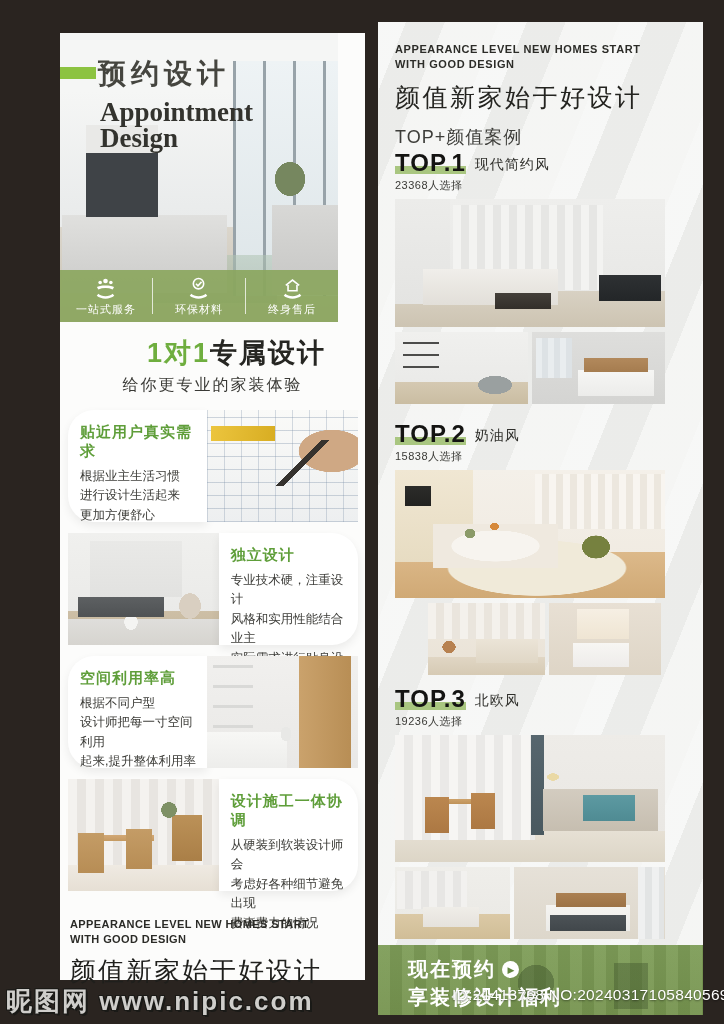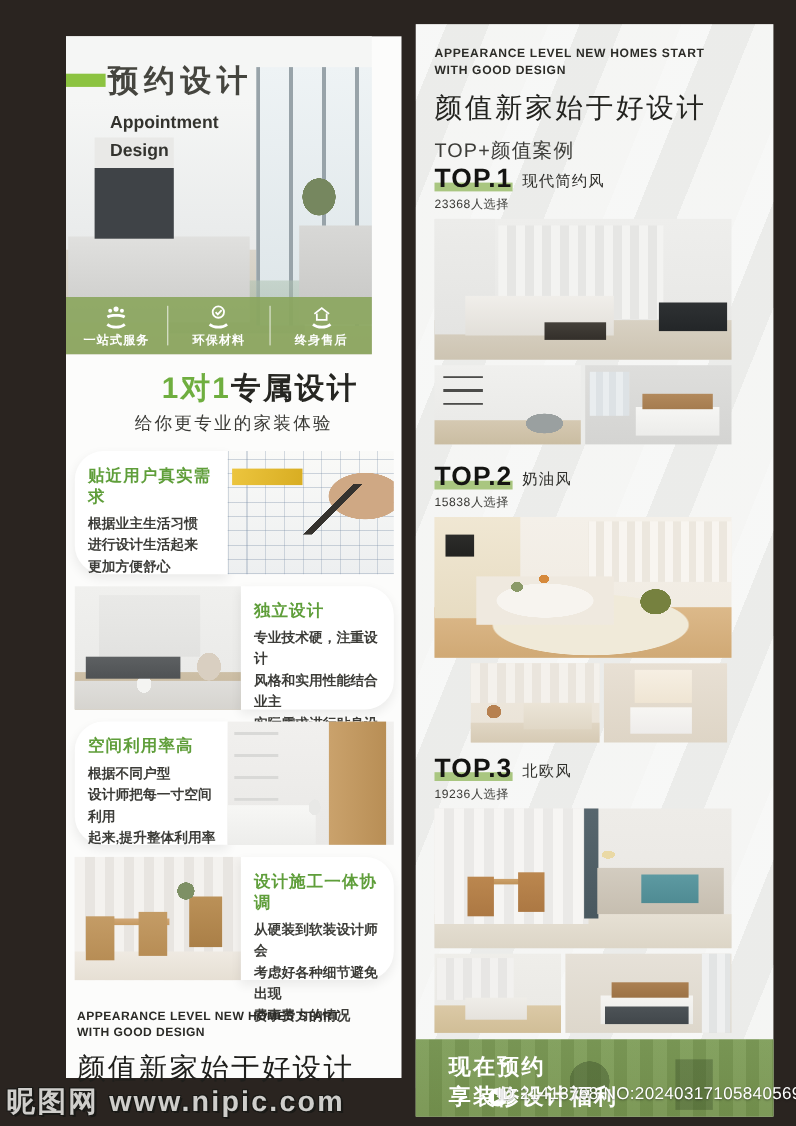--- a/index.html
+++ b/index.html
@@ -24,43 +24,43 @@
       linear-gradient(180deg,#eef3f5,#dde5e8),
       linear-gradient(180deg,#dbd6cc,#c8c1b2),
       linear-gradient(180deg,#f5f6f5 0 20%,#eaecec 60%,#e2e3e1 100%);
     background-size:50px 56px,72px 92px,95px 90px,165px 78px,125px 48px,130px 235px,130px 235px,100% 95px,100% 100%;
     background-position:205px 118px,26px 92px,212px 172px,2px 182px,92px 222px,173px 28px,173px 28px,0 194px,0 0;
   }
   .hero-titles{position:absolute;left:0;top:22px;width:240px;}
   .dash{position:absolute;left:0;top:34px;width:36px;height:12px;background:#8cc341;}
   .t-cn{margin:0 0 0 38px;font-size:28px;font-weight:bold;letter-spacing:5px;color:#45453f;
         font-family:"DejaVu Serif","Liberation Serif",serif;}
-  .t-en{margin:6px 0 0 40px;font-size:16px;line-height:26px;font-weight:bold;color:#33332e;
-        font-family:Liberation Sans, sans-serif;}
+  .t-en{margin:6px 0 0 40px;font-size:27px;line-height:26px;font-weight:bold;color:#33332e;
+        font-family:Liberation Serif, serif;}
 
   .band{position:absolute;left:0;bottom:0;width:100%;height:52px;background:rgba(138,165,92,.9);
         display:flex;align-items:center;justify-content:space-around;}
   .bcol{display:flex;flex-direction:column;align-items:center;gap:1px;width:33%;}
   .bcol svg{width:25px;height:25px;display:block;}
-  .blabel{font-size:11px;font-weight:bold;color:#fff;letter-spacing:1px;}
+  .blabel{font-size:11px;font-weight:normal;color:#fff;letter-spacing:1px;}
   .bsep{width:1px;height:36px;background:rgba(255,255,255,.75);}
 
   .headline{position:absolute;left:0;top:302px;width:100%;text-align:center;}
   .headline .big{font-size:27px;font-weight:900;letter-spacing:2px;color:#262622;padding-left:48px;}
   .headline .big .hl{color:#6fae3f;}
   .headline .sub{margin-top:4px;font-size:16px;letter-spacing:2px;color:#3a3a36;}
 
   .features{position:absolute;left:8px;top:377px;width:290px;}
   .fb{display:flex;height:112px;margin-bottom:11px;}
   .fb-card{width:48%;background:#fff;box-shadow:0 4px 10px rgba(0,0,0,.07);padding:13px 10px 0 12px;box-sizing:border-box;}
   .round-l{border-radius:26px 0 0 26px;}
   .round-r{border-radius:0 26px 26px 0;}
   .fb-photo{width:52%;}
   .fb-title{font-size:15px;font-weight:bold;color:#5f9e3a;letter-spacing:1px;margin-bottom:6px;}
-  .fb-body{font-size:12.5px;line-height:1.55;color:#3c3c38;white-space:pre-line;font-weight:bold;}
+  .fb-body{font-size:12.5px;line-height:1.55;color:#3c3c38;white-space:pre-line;}
 
   .ph-f1{background-image:
     linear-gradient(135deg,rgba(0,0,0,0) 0 45%,#35322e 45% 52%,rgba(0,0,0,0) 52%),
     radial-gradient(closest-side,#cfa884 0 60%,rgba(0,0,0,0) 61%),
     linear-gradient(100deg,#ecc53e,#d8ad22),
     repeating-linear-gradient(0deg,rgba(120,140,165,.35) 0 1px,rgba(0,0,0,0) 1px 13px),
     repeating-linear-gradient(90deg,rgba(120,140,165,.3) 0 1px,rgba(0,0,0,0) 1px 17px),
     linear-gradient(180deg,#fafaf8,#edeff0);
     background-size:70px 46px,110px 70px,64px 15px,100% 100%,100% 100%,100% 100%;
     background-position:62px 30px,70px 6px,4px 16px,0 0,0 0,0 0;}
@@ -205,21 +205,21 @@
 
   .cta{position:absolute;left:0;top:923px;width:325px;height:70px;background:#7e9d58;cursor:pointer;
     background-image:
       radial-gradient(closest-side,rgba(52,72,36,.4) 0 60%,rgba(0,0,0,0) 61%),
       linear-gradient(rgba(52,72,36,.35),rgba(52,72,36,.35)),
       repeating-linear-gradient(90deg,rgba(255,255,255,.05) 0 12px,rgba(0,0,0,.05) 12px 24px),
       linear-gradient(#7e9d58,#76944f);
     background-size:60px 60px,34px 46px,100% 100%,100% 100%;
     background-position:128px 8px,236px 18px,0 0,0 0;background-repeat:no-repeat;}
   .cta-line{position:absolute;left:30px;font-size:20px;font-weight:800;letter-spacing:2px;color:#fff;
-            display:flex;align-items:center;gap:6px;flex-direction:column;}
+            display:flex;align-items:center;gap:6px;}
   .cta1{top:11px;} .cta2{top:39px;}
   .play{width:17px;height:17px;border-radius:50%;background:#fff;display:flex;align-items:center;
         justify-content:center;font-size:9px;color:#648740;letter-spacing:0;padding-left:1px;box-sizing:border-box;}
 
   
   .wm-nipic{position:absolute;left:6px;top:984px;font-size:26px;font-weight:900;letter-spacing:2px;color:#cfcecb;
     text-shadow:2px 2px 0 #1a1a17,-1px -1px 0 #1a1a17,1px -1px 0 #1a1a17,-1px 1px 0 #1a1a17;z-index:9;}
   .wm-serial{position:absolute;left:452px;top:986px;font-size:15.5px;color:#fff;letter-spacing:.3px;
     text-shadow:0 1px 2px rgba(0,0,0,.45);z-index:9;white-space:nowrap;}
 </style>

